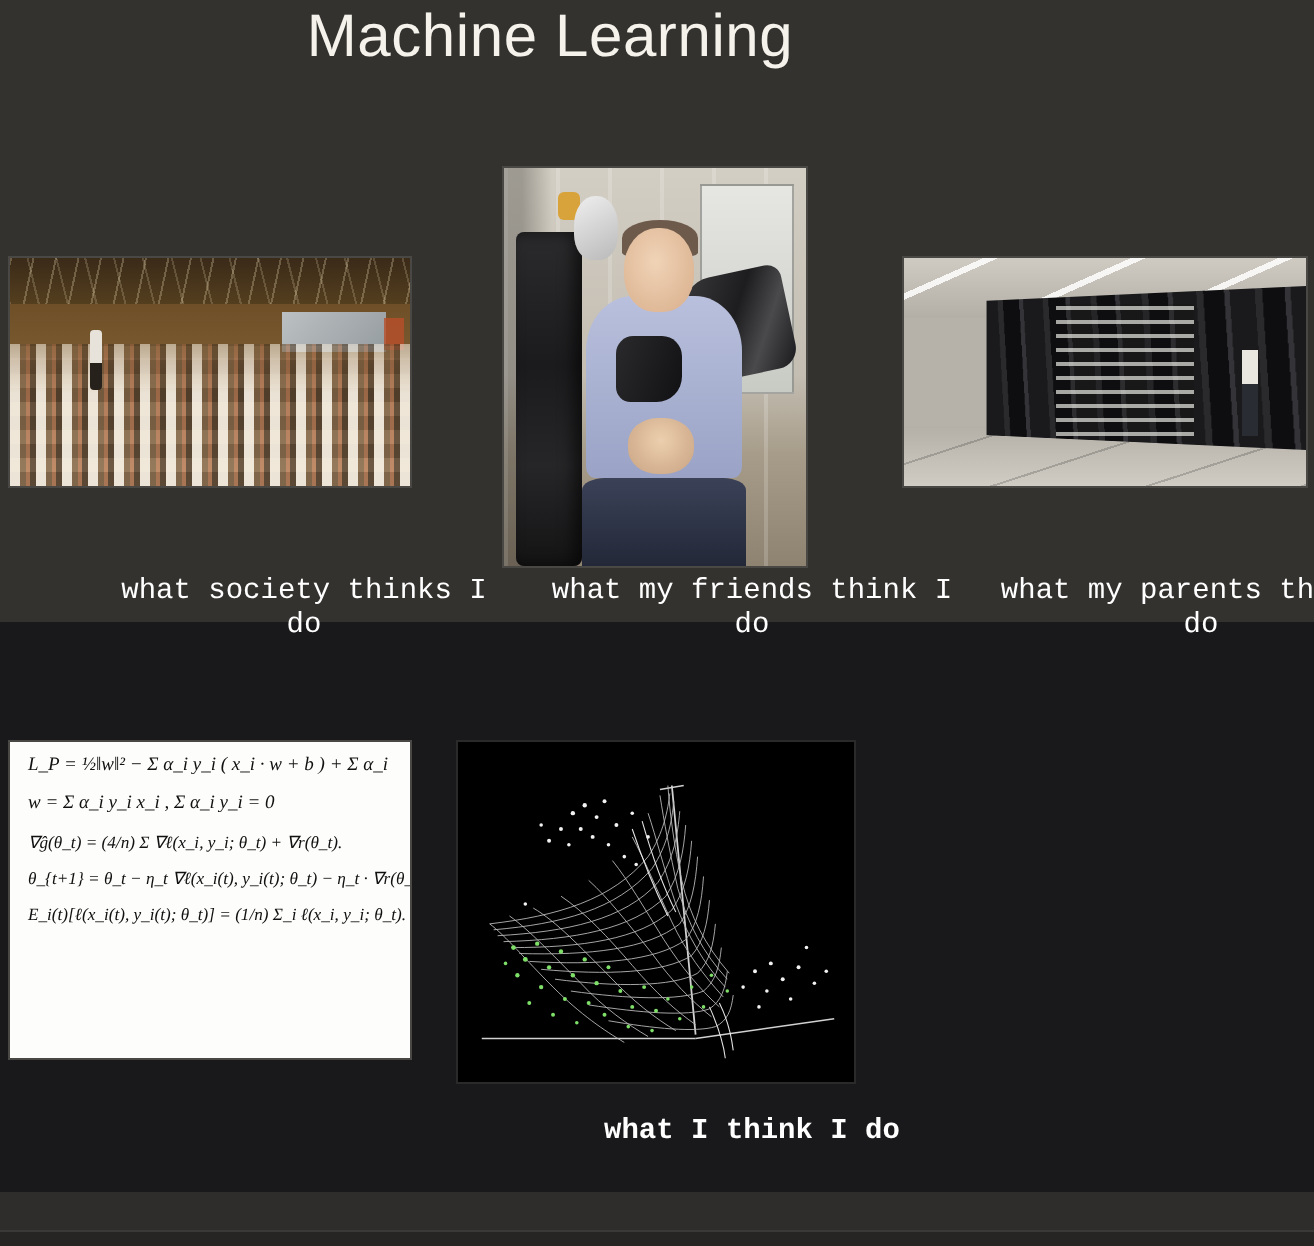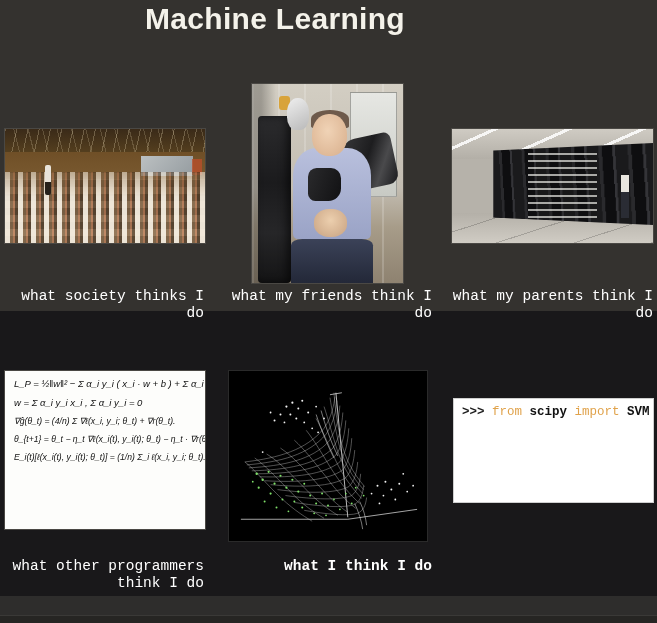--- a/index.html
+++ b/index.html
@@ -43,45 +43,46 @@
     border-top: 1px solid #3a3937;
   }
 
   
   .title {
     position: absolute;
     left: 0; top: 2px;
     width: 550px;
     text-align: center;
     font-size: 30px;
-    font-weight: bold;
+    font-weight: normal;
     color: #f4f2ea;
     letter-spacing: 0.3px;
     font-family: "Liberation Sans", sans-serif;
   }
 
   
   .cell { position: absolute; }
   .thumb {
     position: absolute;
     overflow: hidden;
     background: #000;
     border: 1px solid #4a4844;
     box-sizing: border-box;
   }
   .caption {
     position: absolute;
     width: 100%;
-    text-align: right;
+    text-align: center;
     color: #ffffff;
     font-family: "Liberation Mono", monospace;
     font-size: 14.5px;
     line-height: 17px;
     letter-spacing: 0px;
     white-space: pre-line;
+    margin-left: 48px;
   }
 
   
   .img-lecture {
     position: absolute; inset: 0;
     background:
       linear-gradient(to bottom,
         rgba(0,0,0,.35) 0%, rgba(0,0,0,.05) 14%, rgba(0,0,0,0) 26%),
       linear-gradient(to bottom,
         #5e4026 0%, #6d4c2c 16%, #7b5936 30%,
@@ -235,21 +236,21 @@
   .img-server .tech {
     position: absolute; right: 12%; top: 40%; width: 4%; height: 38%;
     background: linear-gradient(to bottom,#e9e6df 0 40%, #2a2c34 40% 100%);
   }
 
   
   .img-math {
     position: absolute; inset: 0;
     background: #fdfdfb;
     color: #111;
-    font-family: Liberation Sans, sans-serif;
+    font-family: Liberation Serif, serif;
     padding: 8px 9px;
     box-sizing: border-box;
   }
   .img-math .eq {
     font-size: 9.5px;
     line-height: 1.05;
     margin: 0 0 9px 0;
     white-space: nowrap;
     font-style: italic;
   }
@@ -337,21 +338,20 @@
   <div class="cell" style="left:0px; top:366px; width:208px; height:230px;">
     <div class="thumb" style="left:4px; top:4px; width:202px; height:160px; background:#fdfdfb;">
       <div class="img-math">
         <div class="eq">L_P = ½‖w‖² − Σ α_i y_i ( x_i · w + b ) + Σ α_i</div>
         <div class="eq">w = Σ α_i y_i x_i ,   Σ α_i y_i = 0</div>
         <div class="eq small">∇ĝ(θ_t) = (4/n) Σ ∇ℓ(x_i, y_i; θ_t) + ∇r(θ_t).</div>
         <div class="eq small">θ_{t+1} = θ_t − η_t ∇ℓ(x_i(t), y_i(t); θ_t) − η_t · ∇r(θ_t)</div>
         <div class="eq small">E_i(t)[ℓ(x_i(t), y_i(t); θ_t)] = (1/n) Σ_i ℓ(x_i, y_i; θ_t).</div>
       </div>
     </div>
-    <div class="caption" style="top:192px; left:0; padding:0 4px; box-sizing:border-box;">what other programmers think I do</div>
   </div>
 
   <div class="cell" style="left:218px; top:366px; width:220px; height:230px;">
     <div class="thumb" style="left:10px; top:4px; width:200px; height:172px; border-color:#2a2a2a;">
       <div class="img-mesh">
         <svg viewBox="0 0 200 172" preserveAspectRatio="none">
           <rect x="0" y="0" width="200" height="172" fill="#000000"></rect>
           <g stroke="#cfcfcf" stroke-width="0.45" fill="none" opacity="0.9">
 
             <line x1="108" y1="22" x2="120" y2="148" stroke="#e8e8e8" stroke-width="0.9"></line>
@@ -455,18 +455,15 @@
             <circle cx="136" cy="126" r="0.9"></circle>
               <circle cx="124" cy="134" r="0.9"></circle>
           </g>
         </svg>
       </div>
     </div>
     <div class="caption" style="top:192px; left:0; padding:0 6px; box-sizing:border-box;font-weight:bold;">what I think I do</div>
   </div>
 
   <div class="cell" style="left:448px; top:366px; width:209px; height:230px;">
-    <div class="thumb" style="left:5px; top:32px; width:201px; height:105px; border-color:#cfcfcf;">
-      <div class="img-code"><span class="prompt">&gt;&gt;&gt; </span><span class="kw">from</span> <span class="id">scipy</span> <span class="kw">import</span> <span class="id">SVM</span></div>
-    </div>
   </div>
 
 </div>
 
 </body></html>

